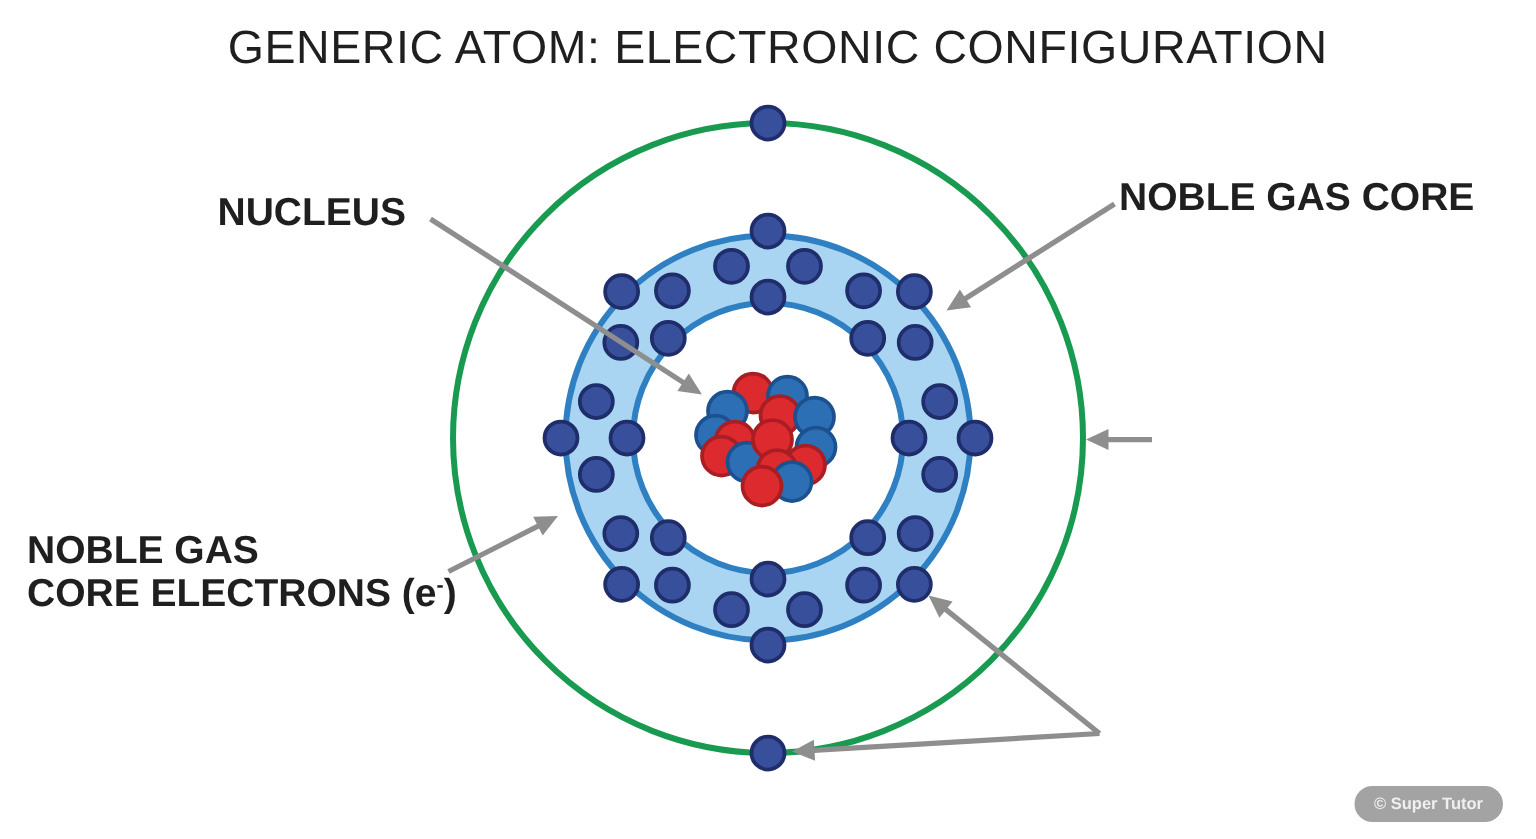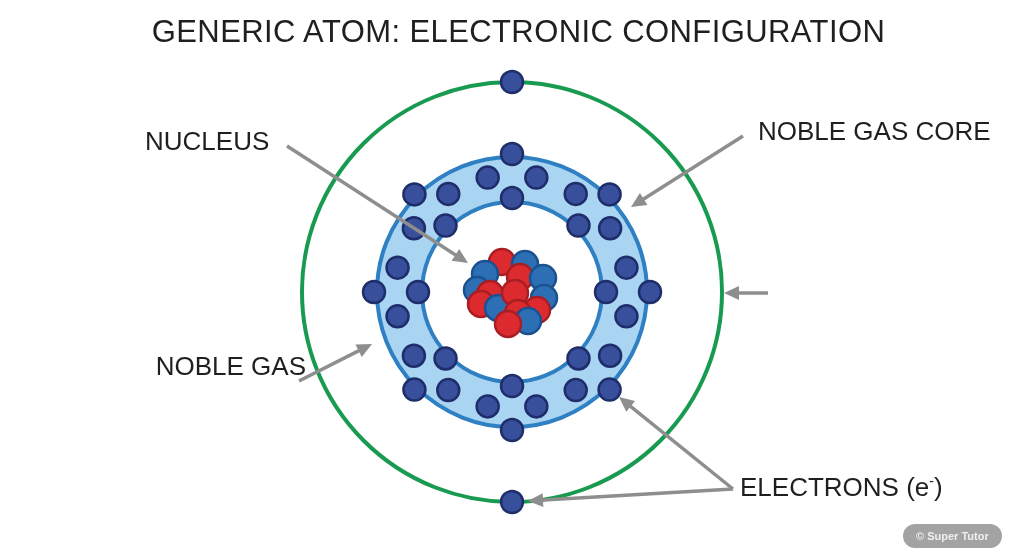--- a/index.html
+++ b/index.html
@@ -7,27 +7,27 @@
     position:relative;width:1024px;height:559px;background:#ffffff;overflow:hidden;
     font-family:"Liberation Sans", sans-serif;
     padding-left:13px;
   }
   .stage svg{position:absolute;left:0;top:0;}
   .page-title{
     position:absolute;left:0;right:0;top:14px;text-align:center;
     font-size:31px;letter-spacing:0.4px;color:#1f1f1f;white-space:nowrap;
   }
   .lbl{
-    position:absolute;font-size:26px;color:#1f1f1f;white-space:nowrap;line-height:29px;
+    position:absolute;font-size:26px;color:#1f1f1f;white-space:nowrap;line-height:29px;font-weight:bold;
   }
   .lbl sup{font-size:0.55em;line-height:0;vertical-align:super;}
   .lbl-nucleus{left:145px;top:127px;}
-  .lbl-noble-gas-core{left:746px;top:117px;margin-left:12px;}
+  .lbl-noble-gas-core{left:746px;top:117px;}
   .lbl-ns-orbital{left:775px;top:275px;}
-  .lbl-core-electrons{left:34px;top:352px;width:272px;text-align:right;}
+  .lbl-core-electrons{left:18px;top:352px;width:272px;}
   .lbl-electrons{left:740px;top:473px;}
   .watermark{
     position:absolute;left:903px;top:524px;height:24px;padding:0 13px;
     background:rgba(150,150,150,0.88);border-radius:13px;
     color:#efefef;font-size:11px;font-weight:bold;line-height:24px;white-space:nowrap;
   }
 </style>
 </head>
 <body>
 
@@ -102,19 +102,19 @@
 
   <div class="page-title">GENERIC ATOM: ELECTRONIC CONFIGURATION</div>
 
   <div class="lbl lbl-nucleus">NUCLEUS</div>
 
   <div class="lbl lbl-noble-gas-core">NOBLE GAS CORE</div>
 
 
   <div class="lbl lbl-core-electrons">
     <div>NOBLE GAS</div>
+    <div><span>CORE ELECTRONS (e</span><sup>-</sup><span>)</span></div>
   </div>
 
-  <div class="lbl lbl-electrons"><span>ELECTRONS (e</span><sup>-</sup><span>)</span></div>
 
   <div class="watermark">© Super Tutor</div>
 
 </div>
 
 </body></html>

